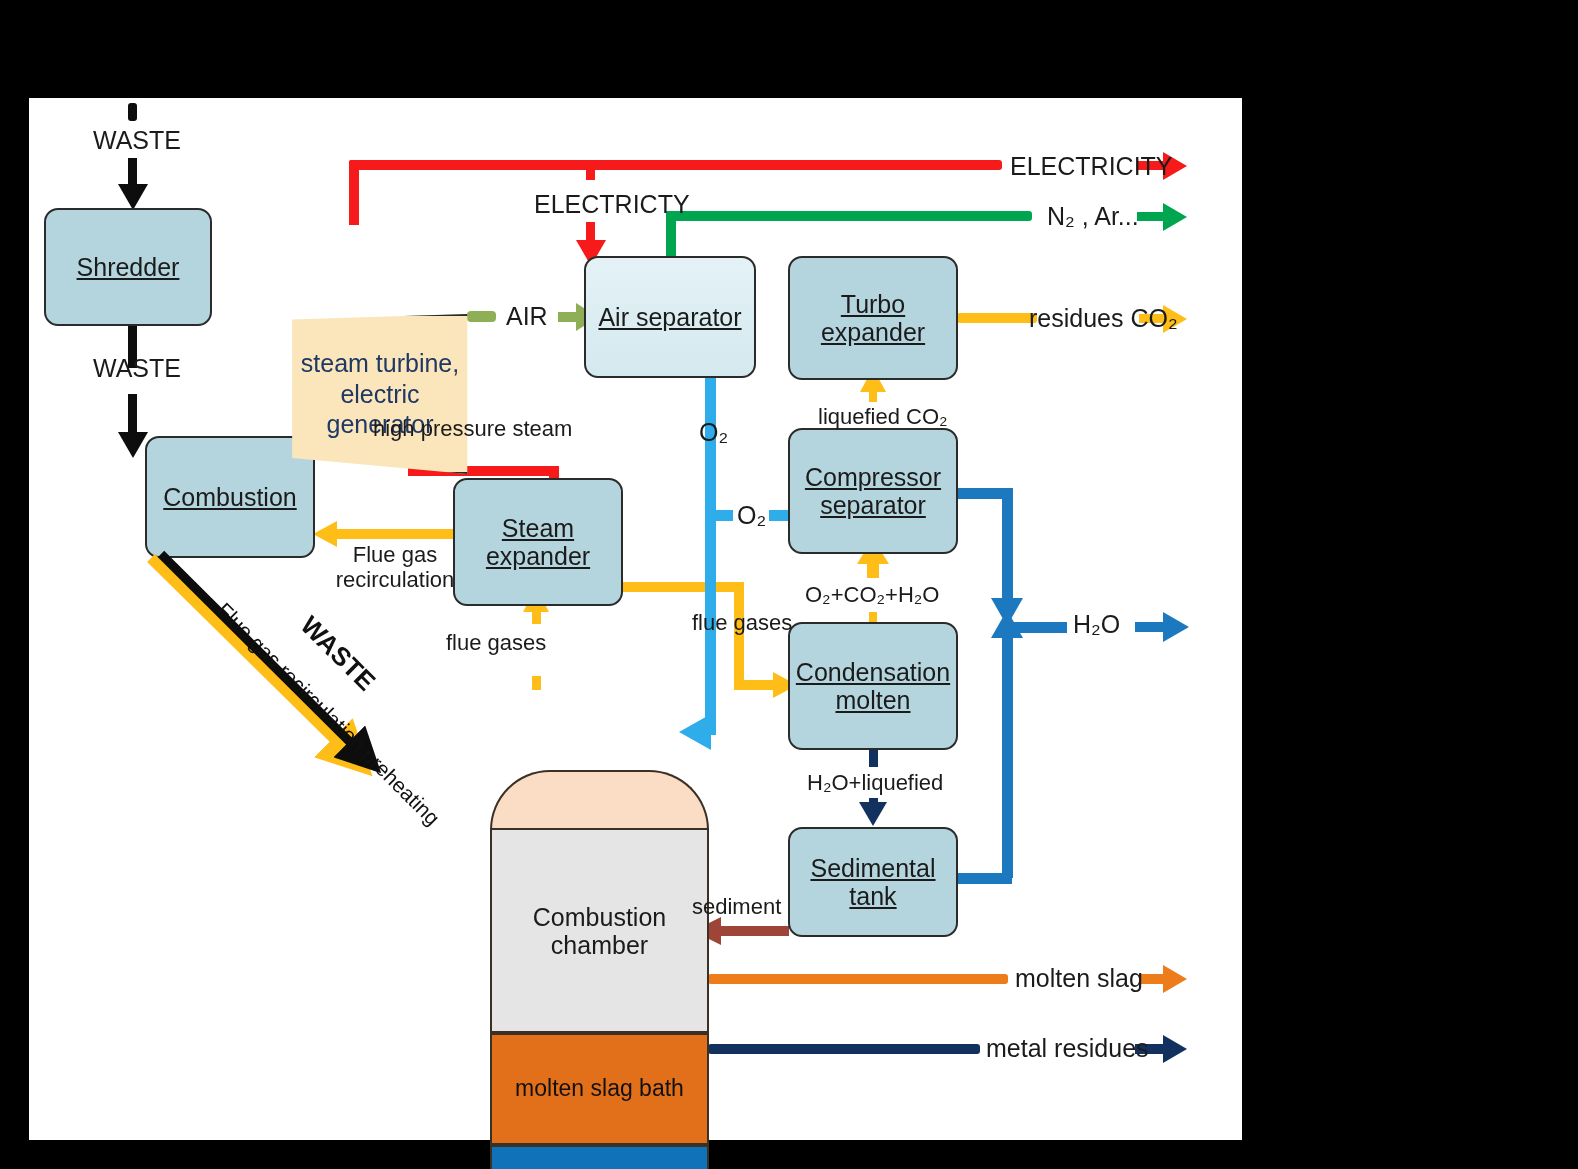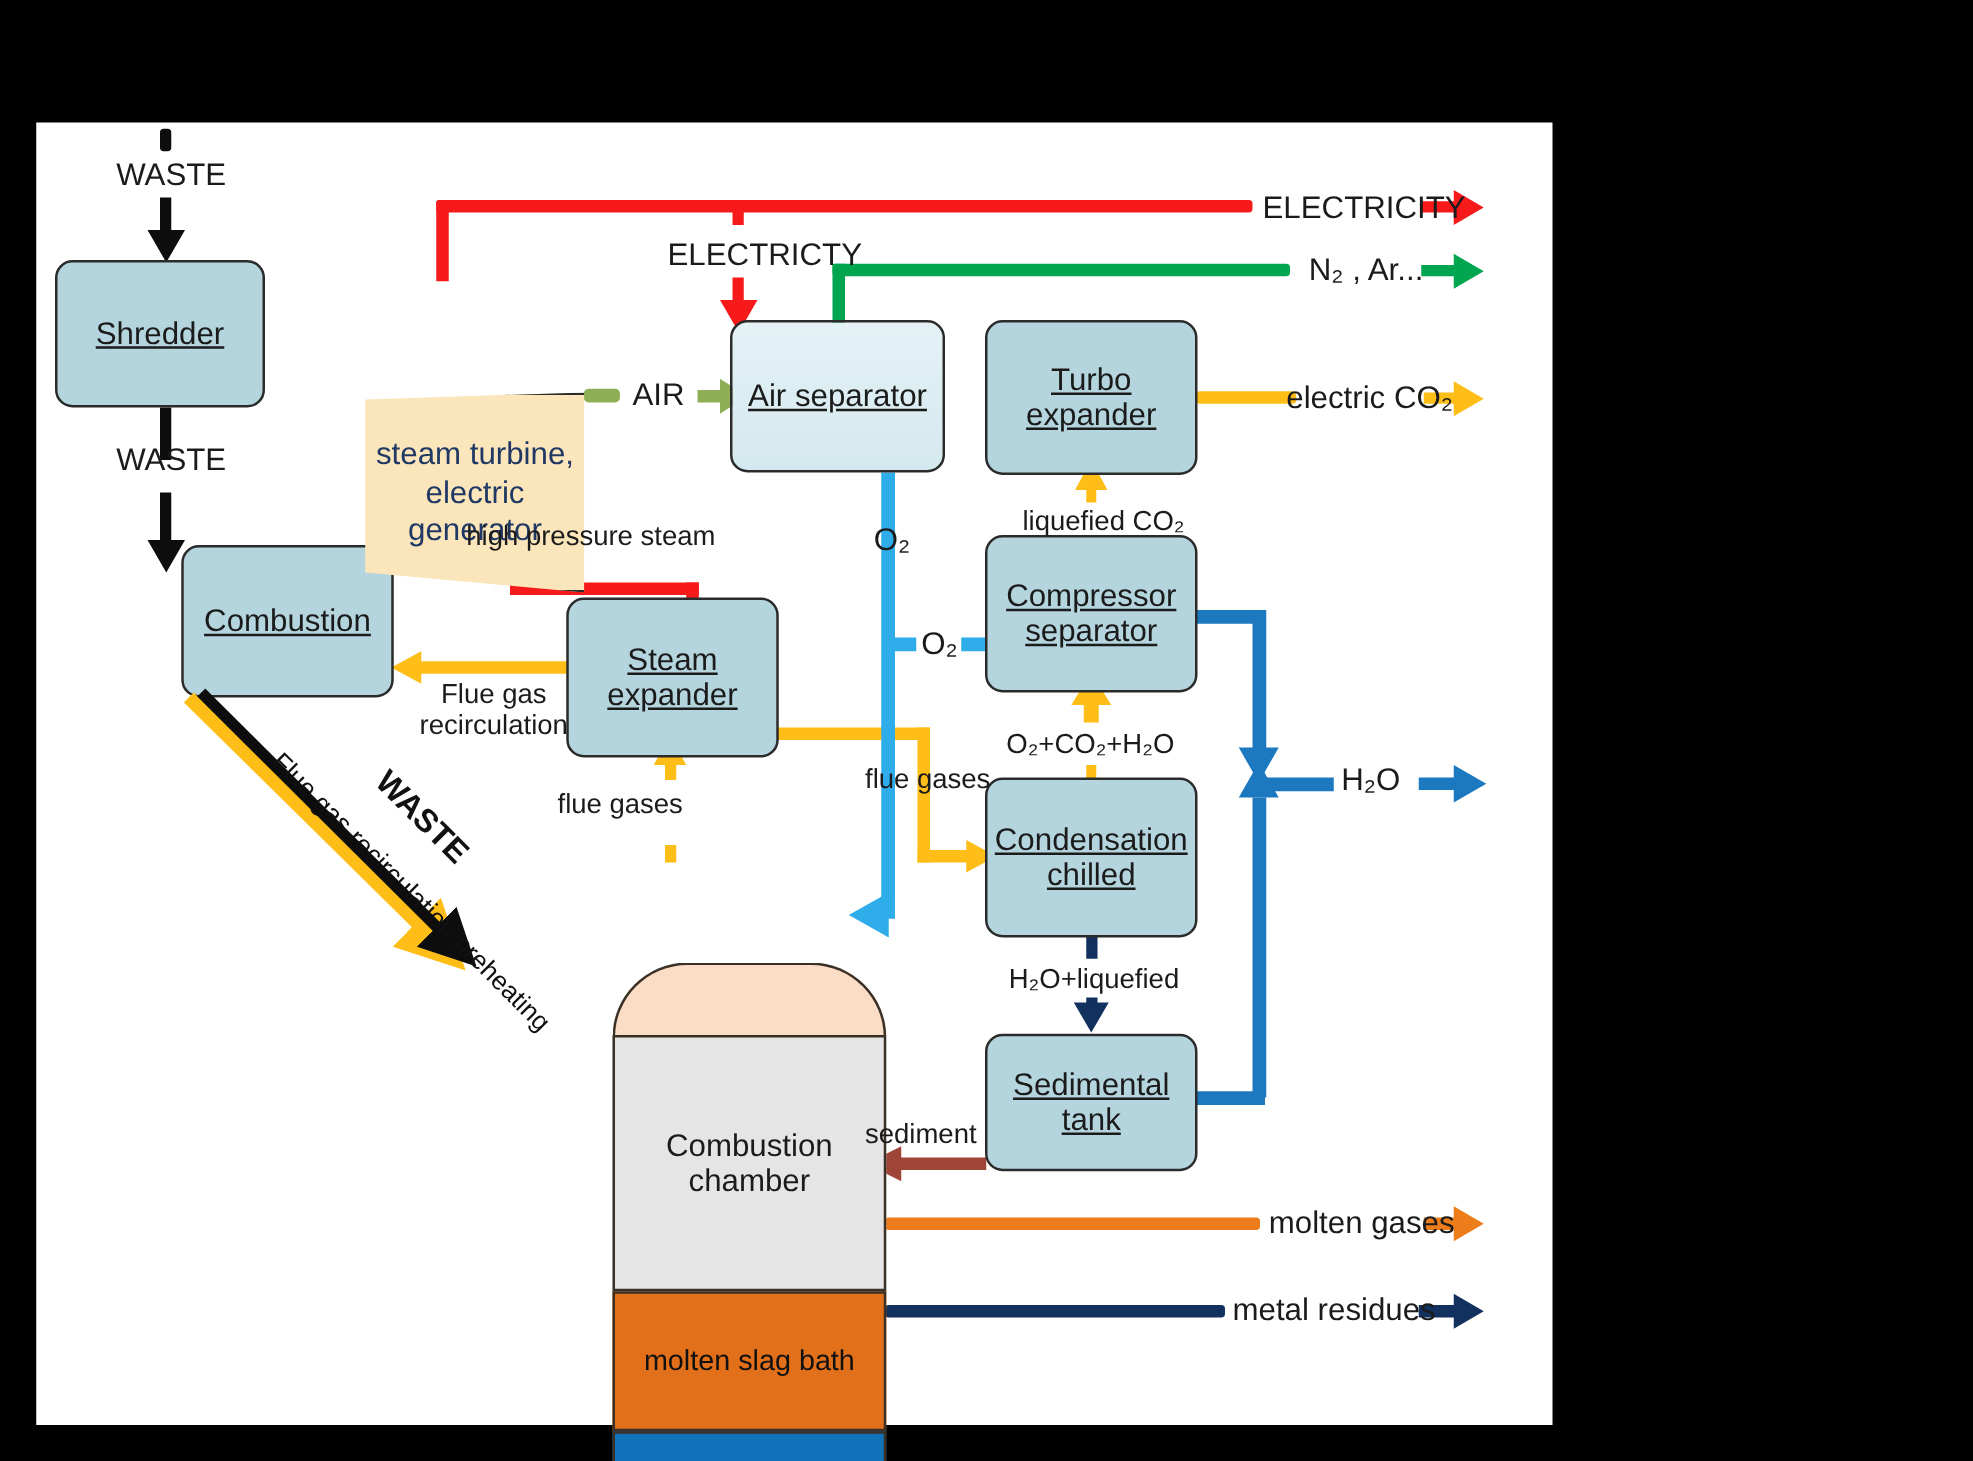--- a/index.html
+++ b/index.html
@@ -179,21 +179,21 @@
     <div class="seg" style="left:637px;top:113px;width:366px;height:10px;background:#00a550;border-radius:3px;"></div>
     <div class="lbl big" style="left:1018px;top:104px;">N₂ , Ar...</div>
     <div class="seg" style="left:1108px;top:114px;width:28px;height:9px;background:#00a550;"></div>
     <div class="tri" style="left:1134px;top:105px;border-top:14px solid transparent;border-bottom:14px solid transparent;border-left:24px solid #00a550;"></div>
 
     <div class="node blue" style="left:759px;top:158px;width:170px;height:124px;">
       <span>Turbo expander</span>
     </div>
 
     <div class="seg" style="left:928px;top:215px;width:80px;height:10px;background:#ffbd17;border-radius:3px;"></div>
-    <div class="lbl big" style="left:1000px;top:206px;">electric CO₂</div>
+    <div class="lbl big" style="left:1000px;top:206px;">residues CO₂</div>
     <div class="seg" style="left:1110px;top:216px;width:26px;height:9px;background:#ffbd17;"></div>
     <div class="tri" style="left:1134px;top:207px;border-top:14px solid transparent;border-bottom:14px solid transparent;border-left:24px solid #ffbd17;"></div>
 
     <div class="seg" style="left:840px;top:334px;width:8px;height:10px;background:#ffbd17;"></div>
     <div class="lbl" style="left:789px;top:306px;">liquefied CO₂</div>
     <div class="seg" style="left:840px;top:294px;width:8px;height:10px;background:#ffbd17;"></div>
     <div class="tri" style="left:831px;top:270px;border-left:13px solid transparent;border-right:13px solid transparent;border-bottom:24px solid #ffbd17;"></div>
 
     <div class="node blue" style="left:759px;top:330px;width:170px;height:126px;">
       <span>Compressor separator</span>
@@ -226,21 +226,21 @@
     <div class="seg" style="left:676px;top:280px;width:11px;height:357px;background:#2eadea;"></div>
     <div class="lbl big" style="left:670px;top:320px;">O₂</div>
 
     <div class="seg" style="left:686px;top:412px;width:18px;height:11px;background:#2eadea;"></div>
     <div class="lbl big" style="left:708px;top:403px;">O₂</div>
     <div class="seg" style="left:740px;top:412px;width:20px;height:11px;background:#2eadea;"></div>
 
     <div class="tri" style="left:650px;top:616px;border-top:18px solid transparent;border-bottom:18px solid transparent;border-right:32px solid #2eadea;"></div>
 
     <div class="node blue" style="left:759px;top:524px;width:170px;height:128px;">
-      <span>Condensation chilled</span>
+      <span>Condensation molten</span>
     </div>
 
     <div class="seg" style="left:840px;top:651px;width:9px;height:18px;background:#12315e;"></div>
     <div class="lbl" style="left:778px;top:672px;">H₂O+liquefied</div>
     <div class="seg" style="left:840px;top:700px;width:9px;height:8px;background:#12315e;"></div>
     <div class="tri" style="left:830px;top:704px;border-left:14px solid transparent;border-right:14px solid transparent;border-top:24px solid #12315e;"></div>
 
     <div class="node blue" style="left:759px;top:729px;width:170px;height:110px;">
       <span>Sedimental tank</span>
     </div>
@@ -269,21 +269,21 @@
       </div>
       <div class="vlayer" id="layer-slag">
         <span>molten slag bath</span>
       </div>
       <div class="vlayer" id="layer-metal">
         
       </div>
     </div>
 
     <div class="seg" style="left:679px;top:876px;width:300px;height:10px;background:#ed7d1b;border-radius:3px;"></div>
-    <div class="lbl big" style="left:986px;top:866px;">molten gases</div>
+    <div class="lbl big" style="left:986px;top:866px;">molten slag</div>
     <div class="seg" style="left:1110px;top:876px;width:26px;height:10px;background:#ed7d1b;"></div>
     <div class="tri" style="left:1134px;top:867px;border-top:14px solid transparent;border-bottom:14px solid transparent;border-left:24px solid #ed7d1b;"></div>
 
     <div class="seg" style="left:679px;top:946px;width:272px;height:10px;background:#12315e;border-radius:3px;"></div>
     <div class="lbl big" style="left:957px;top:936px;">metal residues</div>
     <div class="seg" style="left:1106px;top:946px;width:30px;height:10px;background:#12315e;"></div>
     <div class="tri" style="left:1134px;top:937px;border-top:14px solid transparent;border-bottom:14px solid transparent;border-left:24px solid #12315e;"></div>
 
     <svg id="diag" viewBox="0 0 1213 1042">
       <defs>

